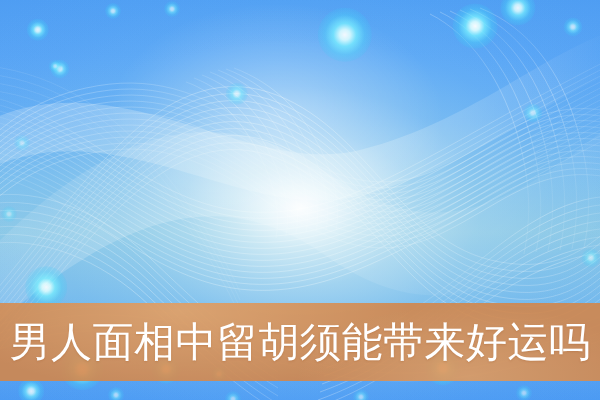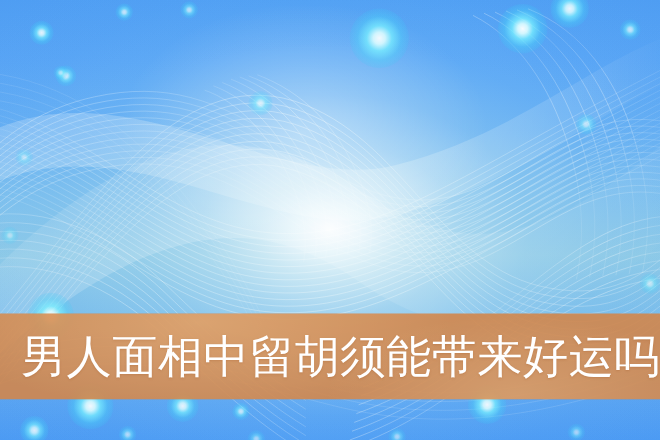--- a/index.html
+++ b/index.html
@@ -100,26 +100,26 @@
       rgba(70,215,250,0.40) 52%,
       rgba(50,190,245,0.12) 74%,
       rgba(40,180,240,0) 100%);
   }
 
   
   .banner {
     position: absolute;
     left: 0;
     right: 0;
-    top: 285px;
+    top: 303px;
     height: 78px;
     background: rgba(209,134,75,0.90);
     display: flex;
     align-items: center;
-    justify-content: flex-end;
+    justify-content: center;
     overflow: hidden;
   }
   .banner-sheen {
     position: absolute;
     inset: 0;
     background:
       radial-gradient(ellipse 55% 150% at 30% 10%, rgba(255,214,160,0.30) 0%, rgba(255,200,140,0) 70%),
       radial-gradient(ellipse 40% 130% at 78% 95%, rgba(255,220,170,0.22) 0%, rgba(255,200,140,0) 72%);
     pointer-events: none;
   }

